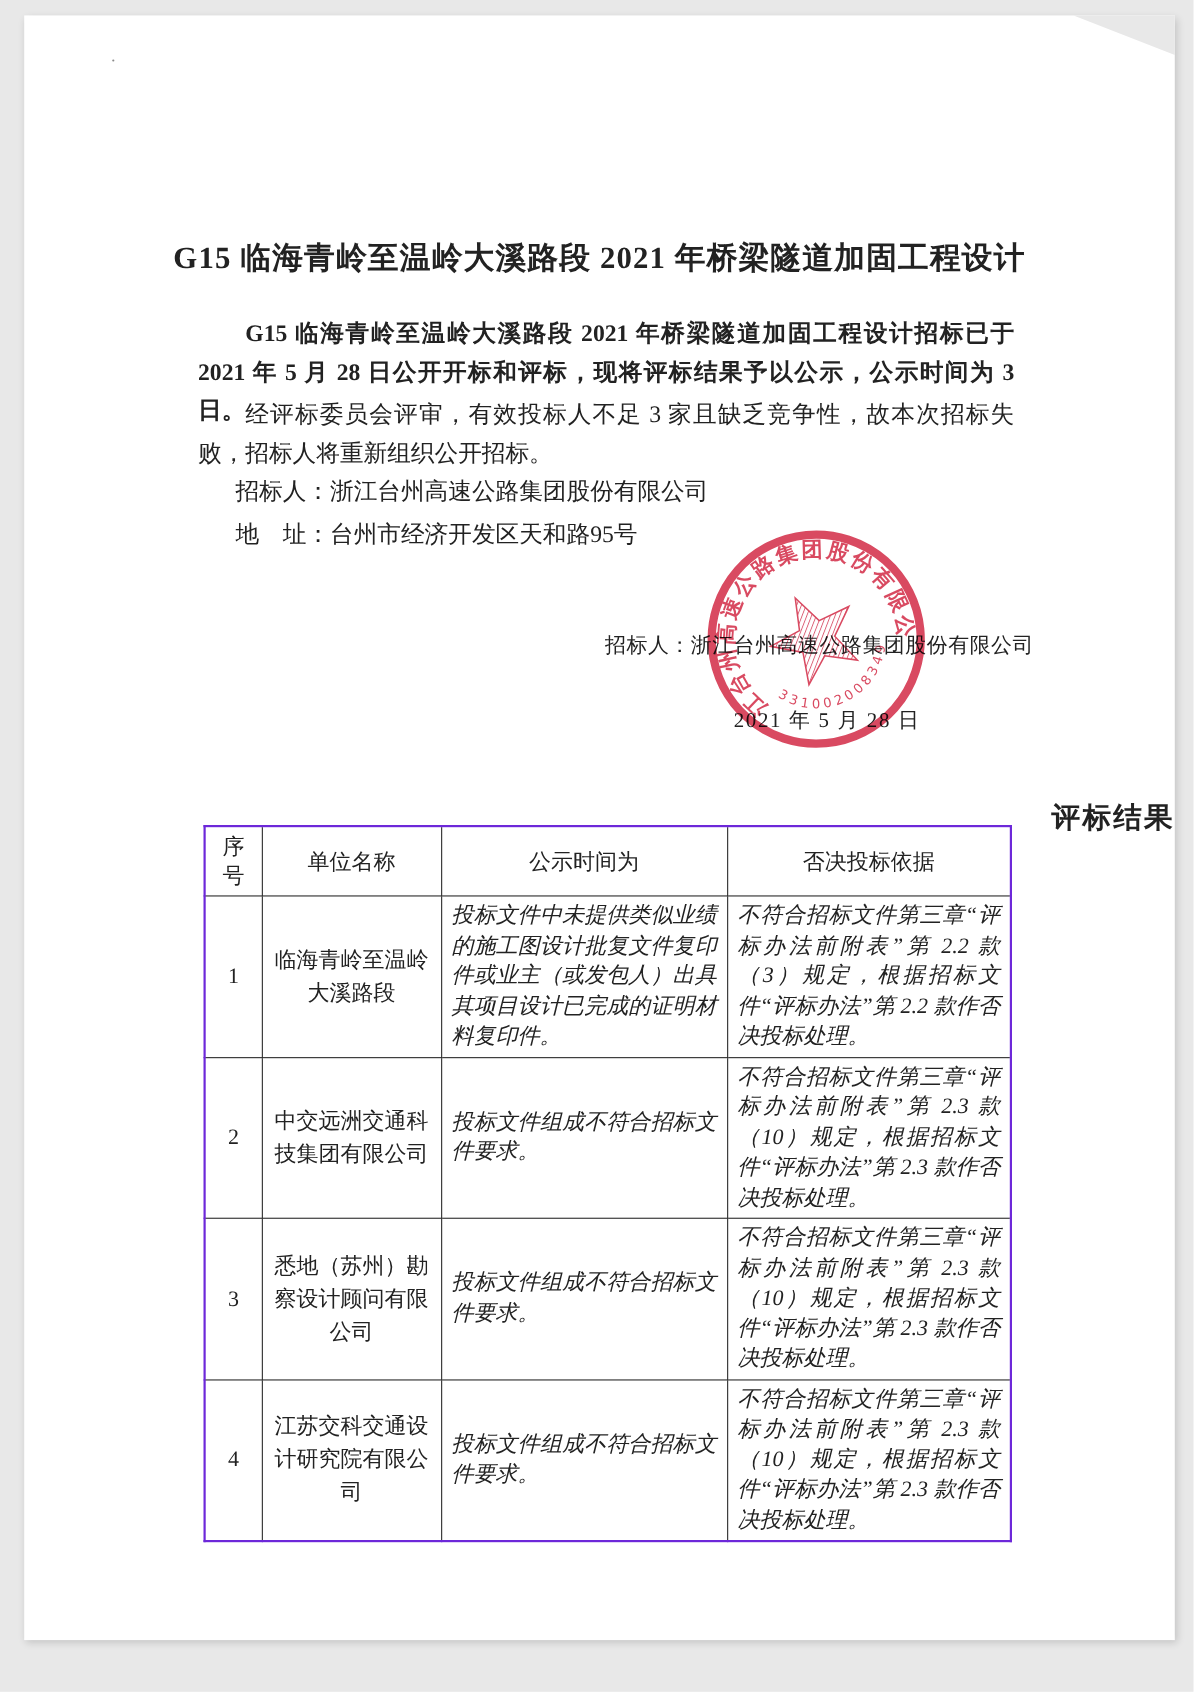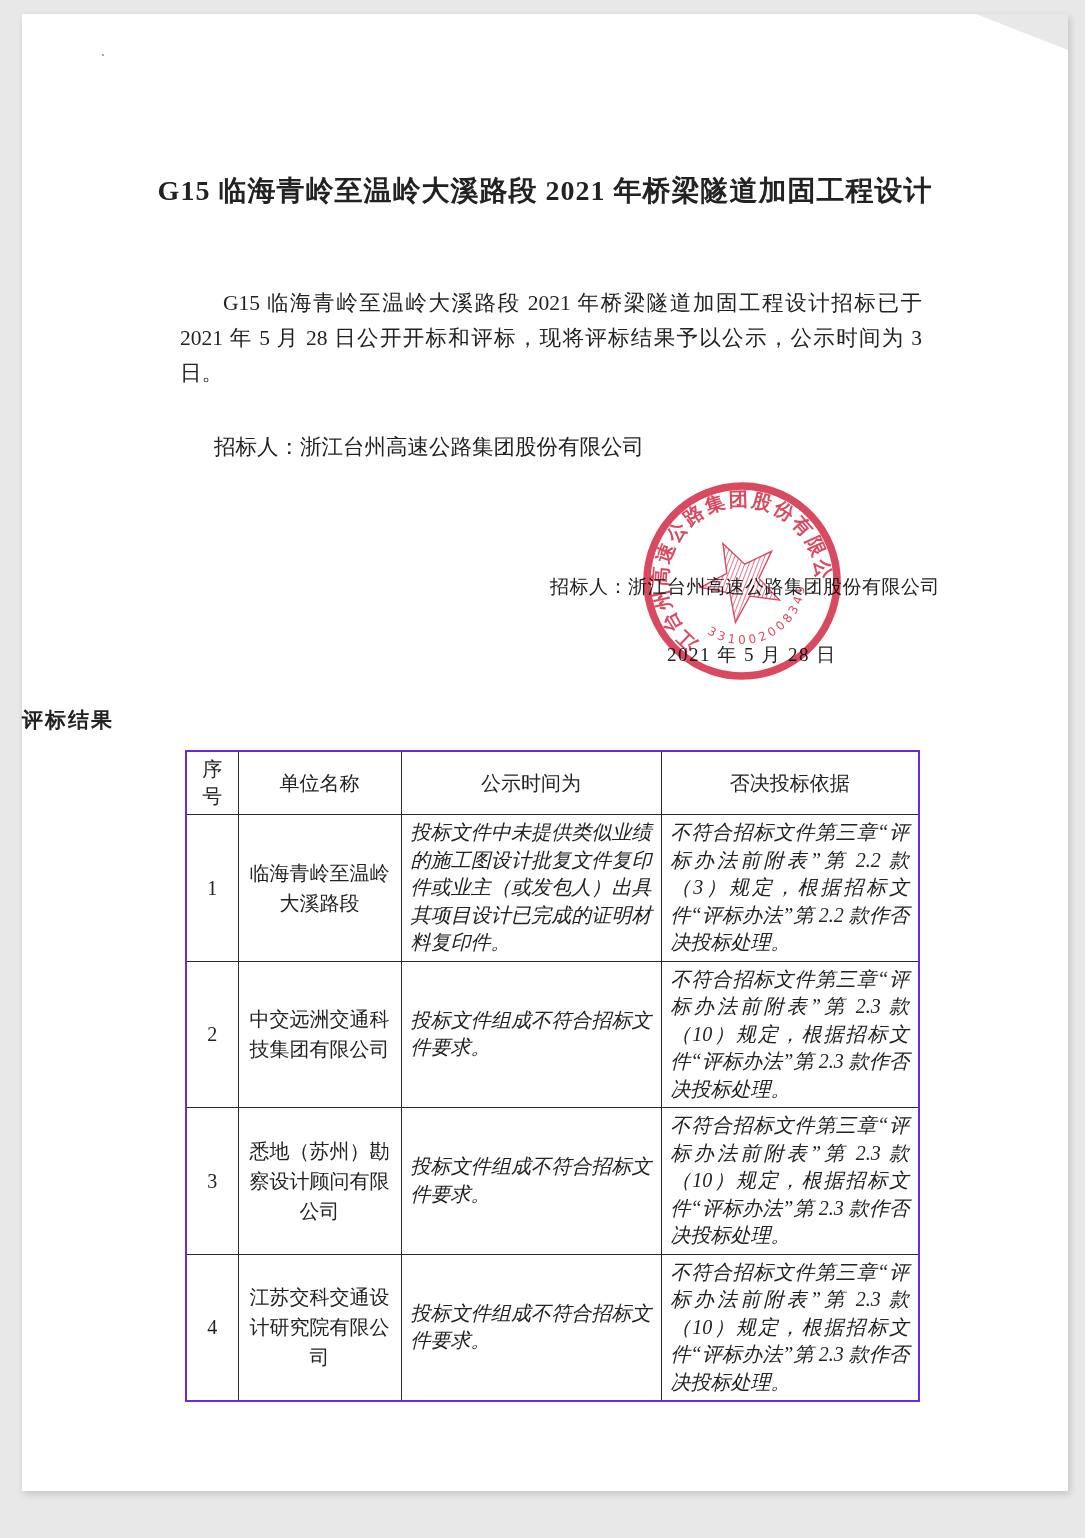--- a/index.html
+++ b/index.html
@@ -22,38 +22,38 @@
     position:absolute;left:80px;top:40px;width:2px;height:2px;border-radius:50%;
     background:#8a8a8a;
     box-shadow:
       120px 30px #9a9a9a, 260px 55px #777, 382px 23px #aaa, 540px 64px #888,
       620px 40px #b0b0b0, 760px 70px #8f8f8f, 880px 32px #999, 935px 58px #b5b5b5,
       60px 75px #9f9f9f, 205px 88px #777, 330px 96px #8d8d8d, 455px 78px #b2b2b2,
       585px 92px #888, 700px 84px #a5a5a5, 820px 95px #909090, 900px 12px #bbb,
       150px 1420px #bfbfbf, 320px 1430px #b5b5b5, 350px 1455px #c5c5c5,
       560px 1405px #cicfcf, 740px 1418px #c0c0c0, 170px 5px #aaa;
   }
-  .title{position:absolute;left:0;right:0;text-align:center;font-weight:bold;font-size:28px;letter-spacing:1px;}
+  .title{position:absolute;left:0;right:0;text-align:center;font-weight:bold;font-size:28px;letter-spacing:1px;margin-top:44px;}
   .title-1{top:158px;}
   .title-2{top:220px;}
   .para{
     position:absolute;left:158px;width:742px;
     font-size:21.5px;line-height:35px;text-align:justify;text-indent:2em;
   }
-  .para-1{top:272px;}
+  .para-1{top:272px;font-weight:bold;}
   .para-2{top:346px;}
   .contact{position:absolute;left:192px;top:414px;font-size:21.5px;line-height:38.5px;}
   .contact div{white-space:pre;}
   .sig-line{position:absolute;left:528px;top:560px;font-size:19px;letter-spacing:.5px;z-index:1;}
   .sig-date{position:absolute;left:645px;top:628px;font-size:19px;letter-spacing:1.5px;z-index:1;}
   .seal{
     position:absolute;left:614px;top:461px;width:212px;height:212px;
     mix-blend-mode:multiply;opacity:.93;z-index:2;
   }
-  .table-caption{position:absolute;left:0;right:0;top:692px;text-align:left;font-size:21px;font-weight:bold;letter-spacing:2px;}
+  .table-caption{position:absolute;left:0;right:0;top:712px;text-align:right;font-size:26px;font-weight:bold;letter-spacing:2px;}
   table.results{
     position:absolute;left:163px;top:736px;width:733px;
     border-collapse:collapse;table-layout:fixed;
     border:2px solid #6d28d9;
   }
   table.results td,table.results th{
     border:1px solid #2b2b2b;
     font-size:20px;font-weight:normal;
     padding:4px 9px;vertical-align:middle;
   }
@@ -66,23 +66,25 @@
 </head>
 <body>
 
 <div class="page">
   <div class="corner-cut"></div>
   <div class="speckles"></div>
 
   <div class="title title-1">G15 临海青岭至温岭大溪路段 2021 年桥梁隧道加固工程设计</div>
 
   <div class="para para-1">G15 临海青岭至温岭大溪路段 2021 年桥梁隧道加固工程设计招标已于 2021 年 5 月 28 日公开开标和评标，现将评标结果予以公示，公示时间为 3 日。</div>
+  <div class="para para-2">经评标委员会评审，有效投标人不足 3 家且缺乏竞争性，故本次招标失败，招标人将重新组织公开招标。</div>
 
   <div class="contact">
     <div><span>招标人：</span><span>浙江台州高速公路集团股份有限公司</span></div>
+    <div><span>地　址：</span><span>台州市经济开发区天和路95号</span></div>
   </div>
 
   <div class="sig-line">招标人：浙江台州高速公路集团股份有限公司</div>
   <div class="sig-date">2021 年 5 月 28 日</div>
 
   <div class="seal">
     <svg viewBox="-106 -106 212 212" width="212" height="212">
       <defs>
         <pattern id="hatch" patternUnits="userSpaceOnUse" width="4" height="4" patternTransform="rotate(48)">
           <line x1="0" y1="0" x2="0" y2="4" stroke="#d8536b" stroke-width="1.7"></line>

